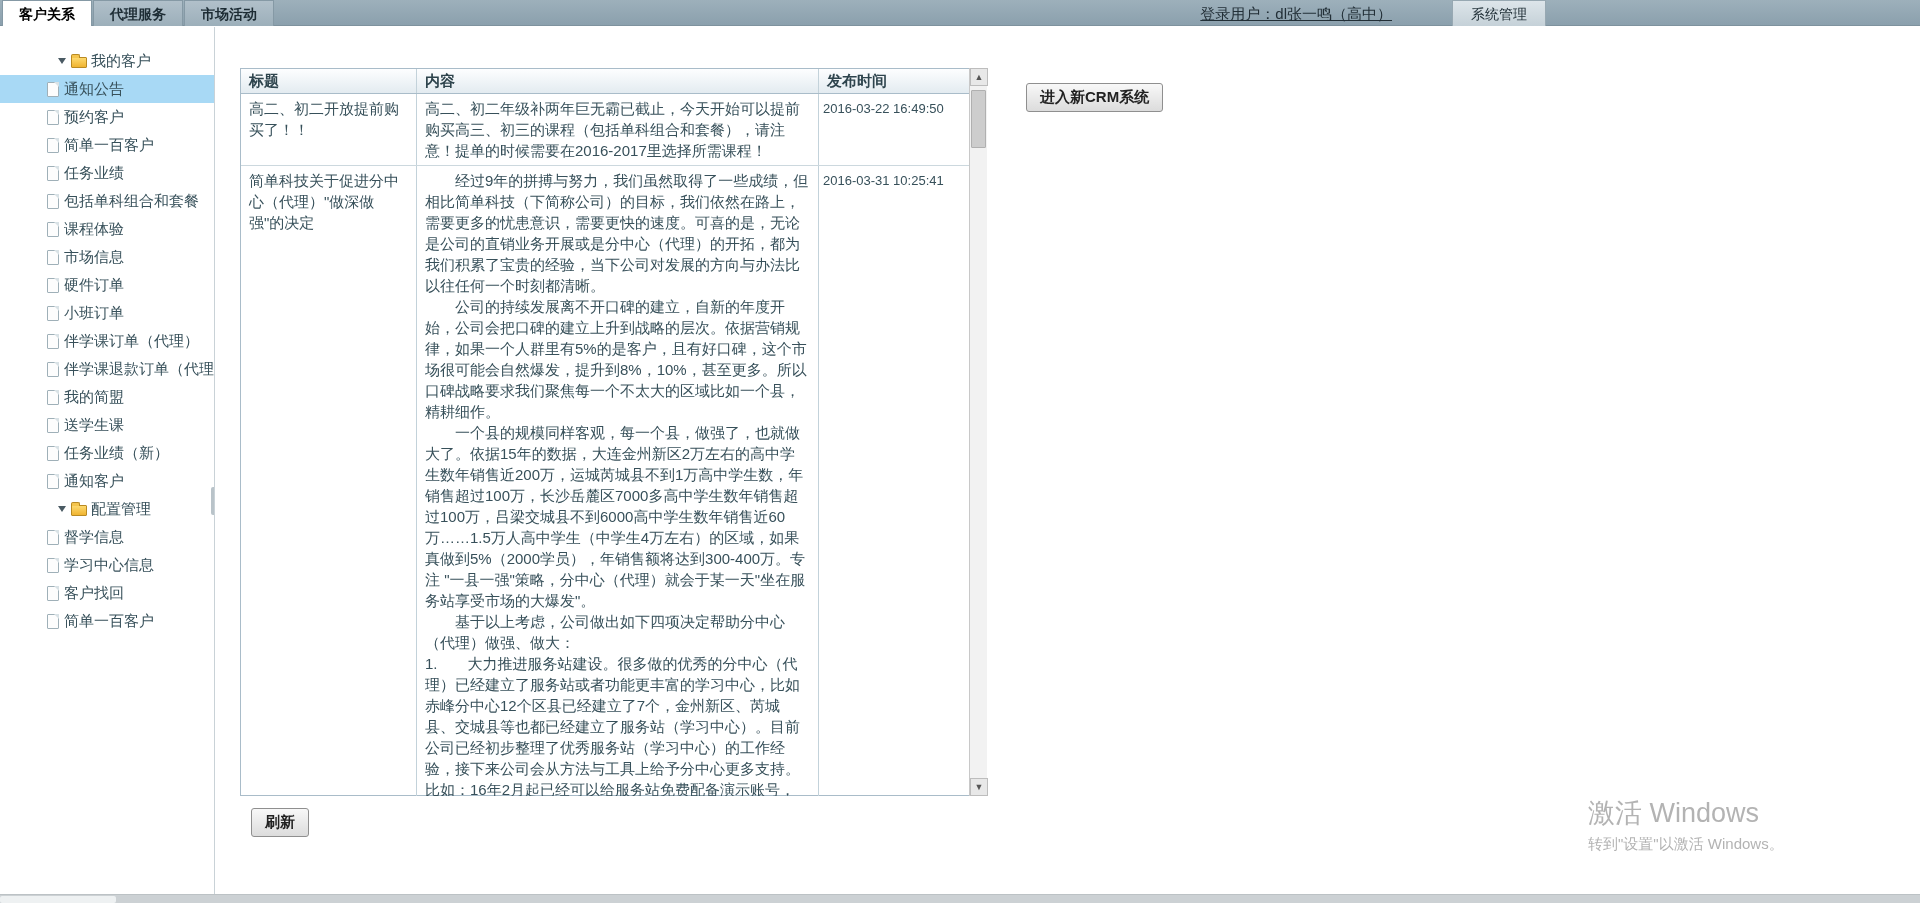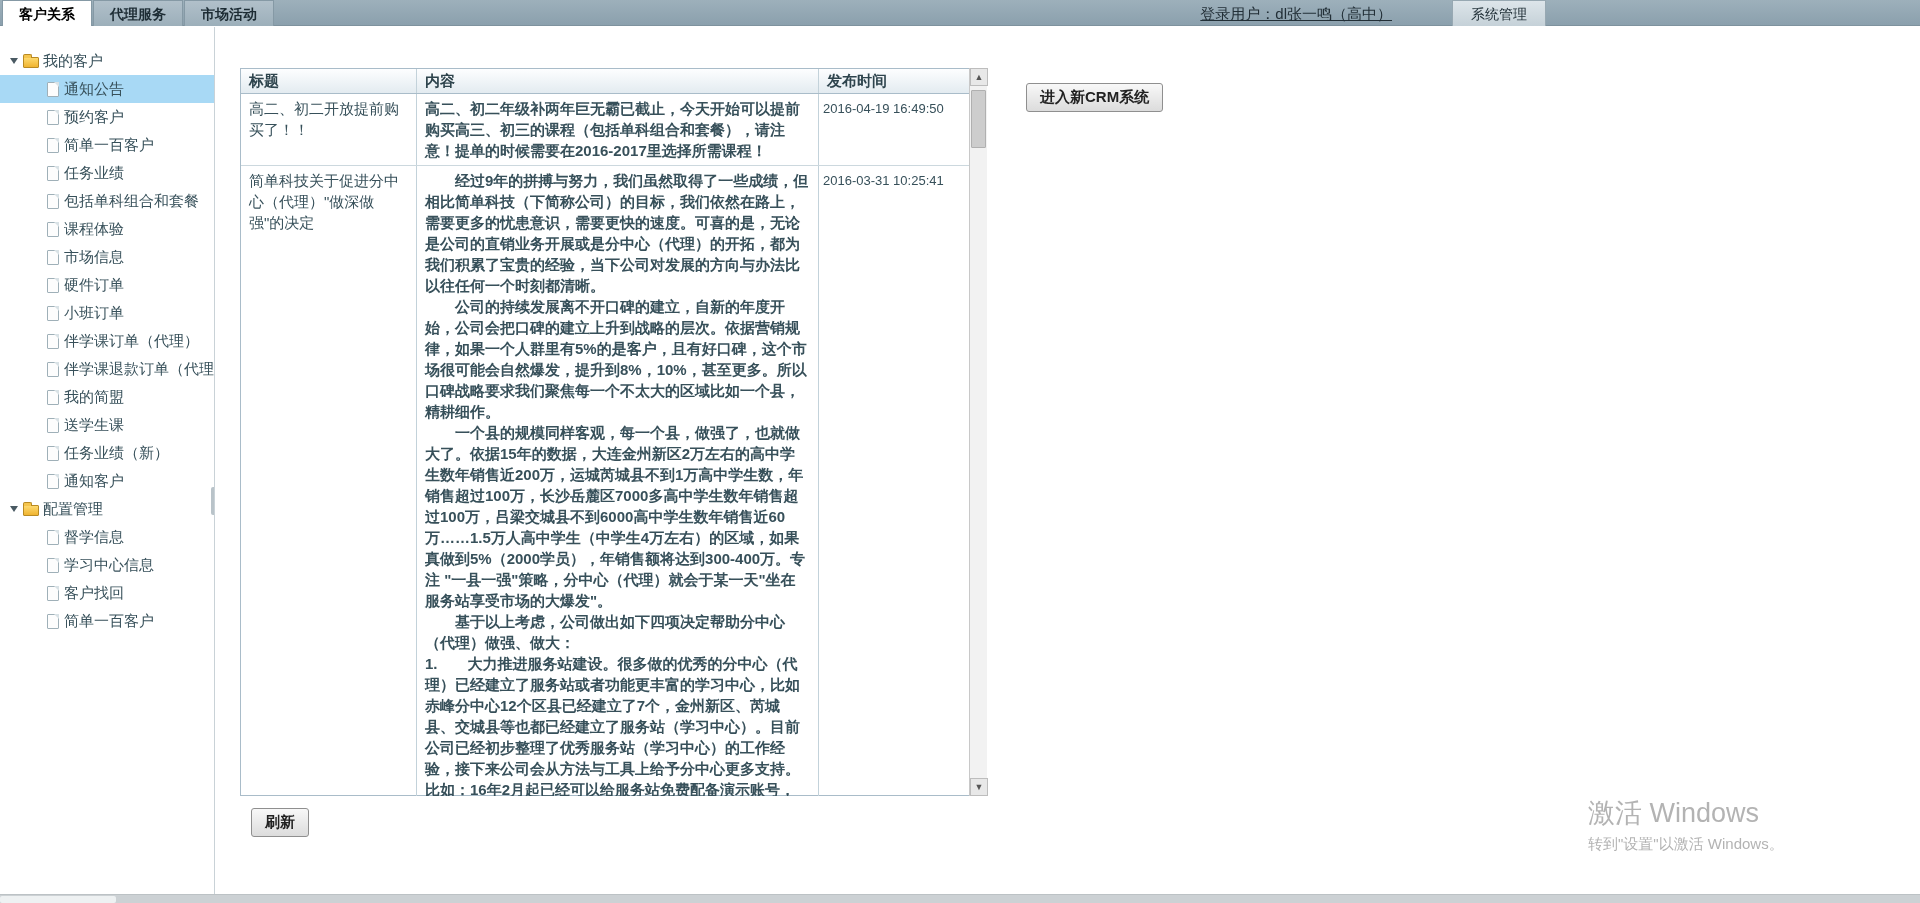--- a/index.html
+++ b/index.html
@@ -37,21 +37,21 @@
   
   .sidebar {
     position:absolute; left:0; top:27px; width:215px; height:876px;
     background:#fff; border-right:1px solid #c9d2d7; overflow:hidden;
   }
   .tree { position:absolute; left:0; top:20px; width:215px; }
   .trow {
     height:28px; display:flex; align-items:center; white-space:nowrap; overflow:hidden;
     font-size:15px; cursor:pointer;
   }
-  .trow.group { padding-left:10px; }
+  .trow.group { padding-left:10px;margin-left:48px; }
   .trow.leaf { padding-left:47px; }
   .trow.selected { background:#a8d9f5; }
   .tri {
     width:0; height:0; border-top:6px solid #4a5a63;
     border-left:4.5px solid transparent; border-right:4.5px solid transparent;
     margin-right:5px; flex:0 0 auto;
   }
   .folder {
     width:16px; height:11px; flex:0 0 auto; margin-right:4px; margin-top:2px;
     background:linear-gradient(#fdd96e,#f0b431); border:1px solid #b98a22;
@@ -90,21 +90,21 @@
   .th.c-content { width:402px; }
   .th.c-time { width:149px; border-right:none; }
   .tbody { position:relative; height:702px; overflow:hidden; }
   .drow { display:flex; border-bottom:1px solid #ccd8de; }
   .drow:last-child { border-bottom:none; }
   .td {
     font-size:15px; line-height:21px; padding:4px 8px; color:#37505a;
     border-right:1px solid #c3d2da; overflow:hidden;
   }
   .td.c-title { width:176px; }
-  .td.c-content { width:402px; white-space:pre-wrap;font-weight:bold; }
+  .td.c-content { width:402px; white-space:pre-wrap; }
   .td.c-time { width:149px; border-right:none; font-size:13px; white-space:nowrap; padding:4px 4px; }
   .drow.fill { flex:1 1 auto; min-height:0; }
 
   
   .vscroll {
     position:absolute; right:-1px; top:-1px; width:18px; height:728px;
     background:#f2f2f2; border-left:1px solid #c8c8c8;
   }
   .sbtn {
     position:absolute; left:0; width:18px; height:18px; background:#e8e8e8;
@@ -258,21 +258,21 @@
   <div class="table">
     <div class="thead">
       <div class="th c-title">标题</div>
       <div class="th c-content">内容</div>
       <div class="th c-time">发布时间</div>
     </div>
     <div class="tbody">
       <div class="drow">
         <div class="td c-title">高二、初二开放提前购买了！！</div>
         <div class="td c-content">高二、初二年级补两年巨无霸已截止，今天开始可以提前购买高三、初三的课程（包括单科组合和套餐），请注意！提单的时候需要在2016-2017里选择所需课程！</div>
-        <div class="td c-time">2016-04-19 16:49:50</div>
+        <div class="td c-time">2016-03-22 16:49:50</div>
       </div>
       <div class="drow fill">
         <div class="td c-title">简单科技关于促进分中心（代理）"做深做强"的决定</div>
         <div class="td c-content">　　经过9年的拼搏与努力，我们虽然取得了一些成绩，但相比简单科技（下简称公司）的目标，我们依然在路上，需要更多的忧患意识，需要更快的速度。可喜的是，无论是公司的直销业务开展或是分中心（代理）的开拓，都为我们积累了宝贵的经验，当下公司对发展的方向与办法比以往任何一个时刻都清晰。
 　　公司的持续发展离不开口碑的建立，自新的年度开始，公司会把口碑的建立上升到战略的层次。依据营销规律，如果一个人群里有5%的是客户，且有好口碑，这个市场很可能会自然爆发，提升到8%，10%，甚至更多。所以口碑战略要求我们聚焦每一个不太大的区域比如一个县，精耕细作。
 　　一个县的规模同样客观，每一个县，做强了，也就做大了。依据15年的数据，大连金州新区2万左右的高中学生数年销售近200万，运城芮城县不到1万高中学生数，年销售超过100万，长沙岳麓区7000多高中学生数年销售超过100万，吕梁交城县不到6000高中学生数年销售近60万……1.5万人高中学生（中学生4万左右）的区域，如果真做到5%（2000学员），年销售额将达到300-400万。专注 "一县一强"策略，分中心（代理）就会于某一天"坐在服务站享受市场的大爆发"。
 　　基于以上考虑，公司做出如下四项决定帮助分中心（代理）做强、做大：
 1.　　大力推进服务站建设。很多做的优秀的分中心（代理）已经建立了服务站或者功能更丰富的学习中心，比如赤峰分中心12个区县已经建立了7个，金州新区、芮城县、交城县等也都已经建立了服务站（学习中心）。目前公司已经初步整理了优秀服务站（学习中心）的工作经验，接下来公司会从方法与工具上给予分中心更多支持。比如：16年2月起已经可以给服务站免费配备演示账号，在装饰方面会出台新版的《简单学习网服务站装饰标准》（随后提供），还会通过帮助分中心组织服务站的学习活动做到线上线下相结合，详见附件一：　《3月进步之星颁奖及经验分享会》。</div>
         <div class="td c-time">2016-03-31 10:25:41</div>
       </div>

